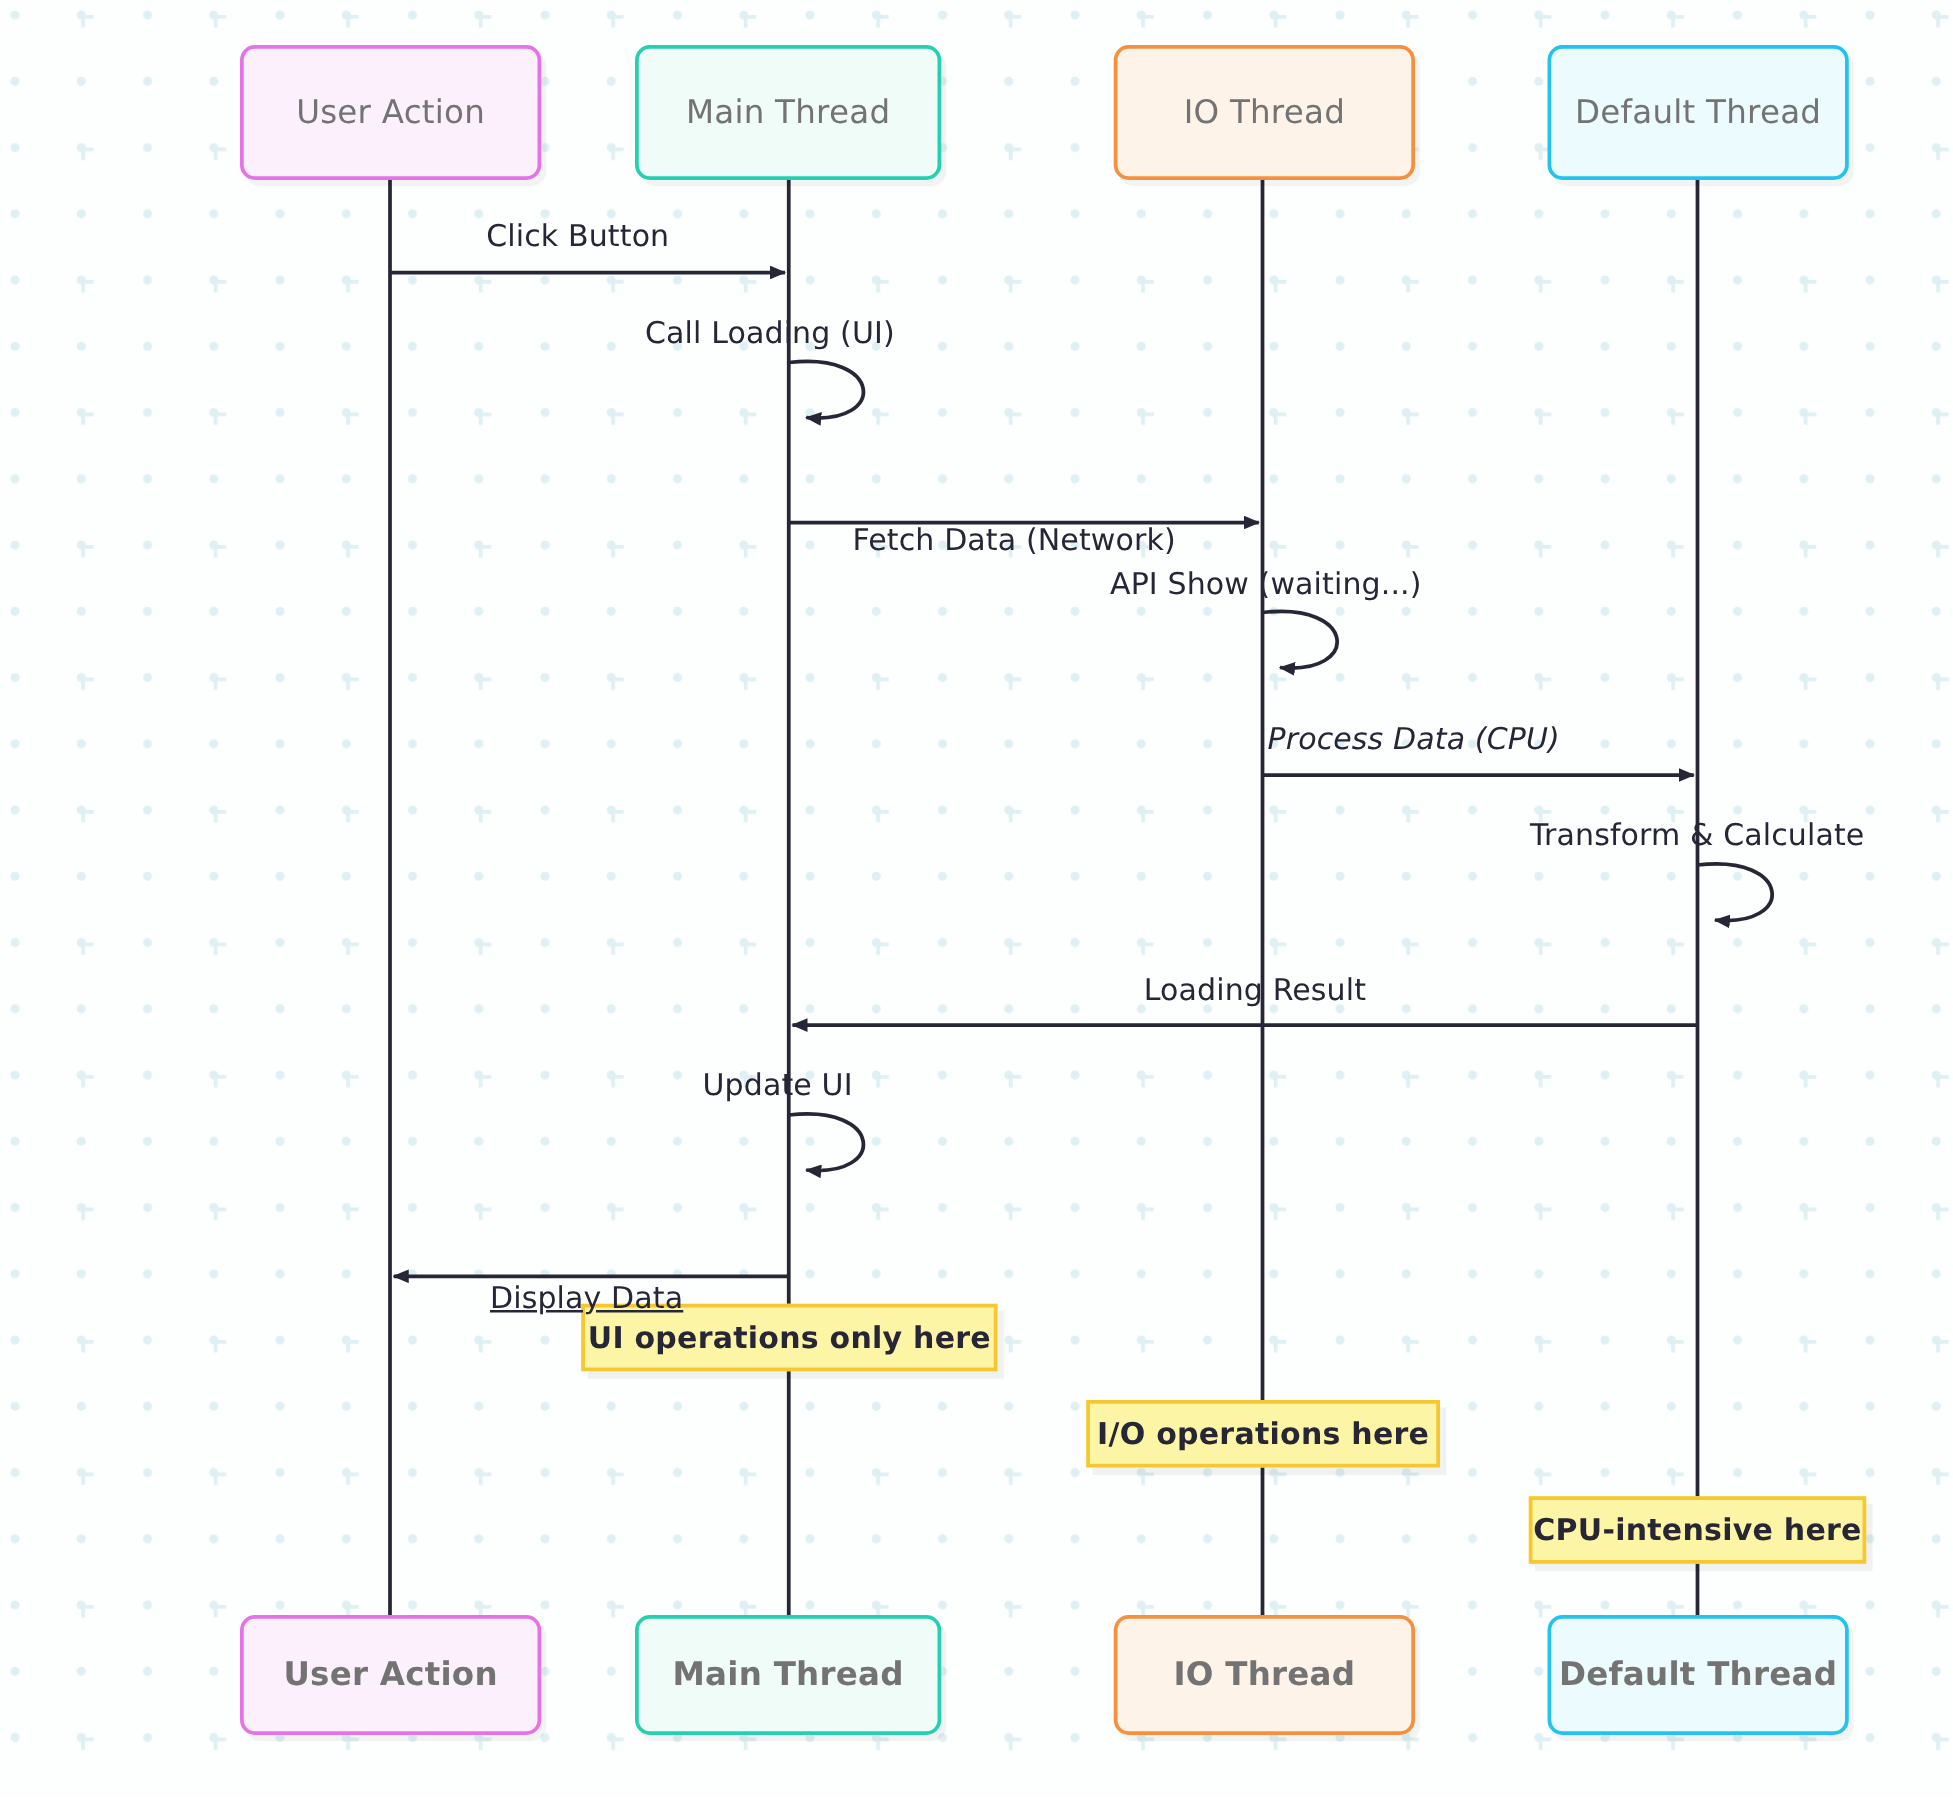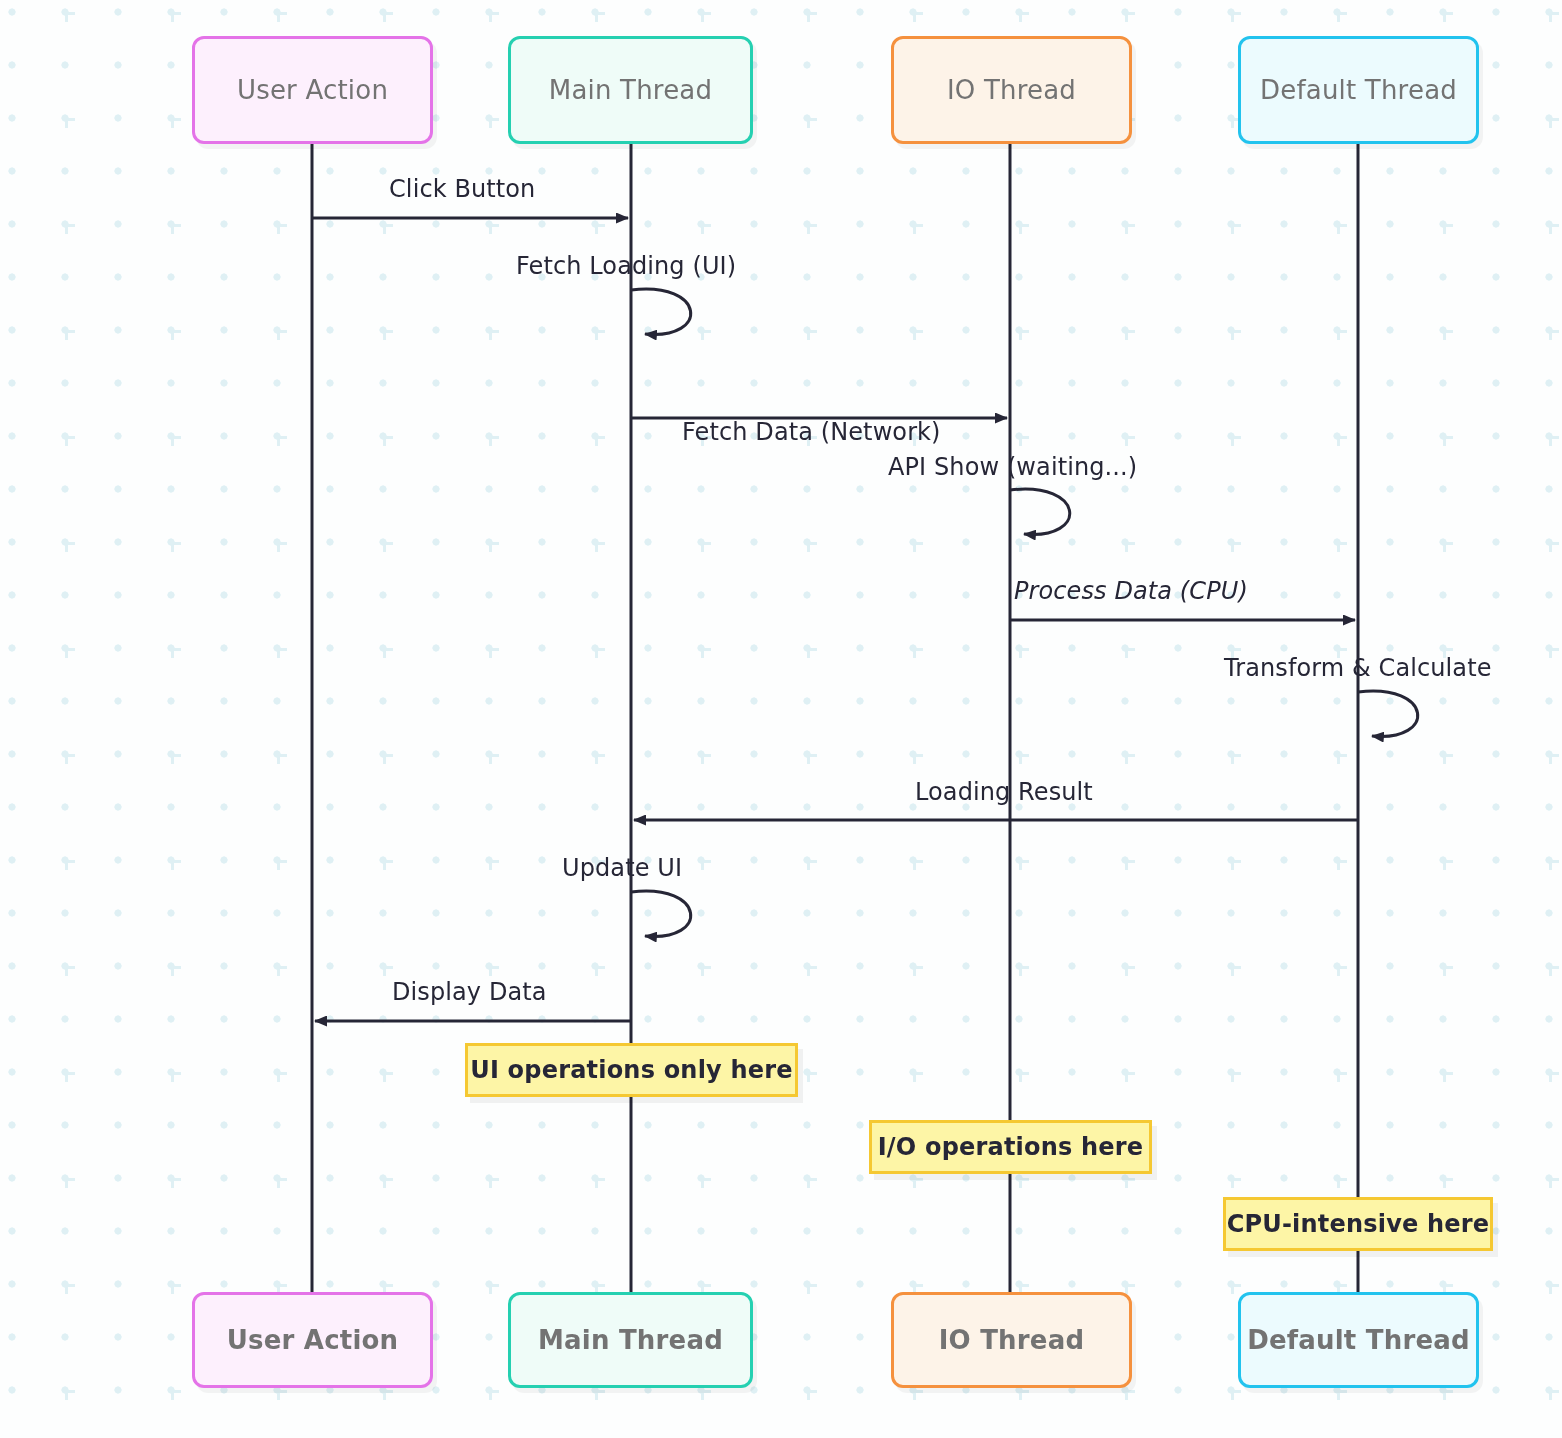--- a/index.html
+++ b/index.html
@@ -152,28 +152,28 @@
       <div class="participant bottom" style="left: 508px; top: 1292px; width: 245px; height: 96px; border-color: rgb(37, 208, 177); background: rgb(239, 252, 248);">
         <span class="plabel">Main Thread</span>
       </div>
       <div class="participant bottom" style="left: 891px; top: 1292px; width: 241px; height: 96px; border-color: rgb(245, 145, 62); background: rgb(253, 243, 232);">
         <span class="plabel">IO Thread</span>
       </div>
       <div class="participant bottom" style="left: 1238px; top: 1292px; width: 241px; height: 96px; border-color: rgb(34, 195, 238); background: rgb(236, 251, 254);">
         <span class="plabel">Default Thread</span>
       </div>
       <div class="msg-label" style="left: 389px; top: 175px;">Click Button</div>
-      <div class="msg-label" style="left: 516px; top: 252px;">Fetch Loading (UI)</div>
+      <div class="msg-label" style="left: 516px; top: 252px;">Call Loading (UI)</div>
       <div class="msg-label" style="left: 682px; top: 377px; margin-top: 41px;">Fetch Data (Network)</div>
       <div class="msg-label" style="left: 888px; top: 453px;">API Show (waiting...)</div>
       <div class="msg-label" style="left: 1014px; top: 577px; font-style: italic;">Process Data (CPU)</div>
       <div class="msg-label" style="left: 1224px; top: 654px;">Transform &amp; Calculate</div>
       <div class="msg-label" style="left: 915px; top: 778px;">Loading Result</div>
       <div class="msg-label" style="left: 562px; top: 854px;">Update UI</div>
-      <div class="msg-label" style="left: 392px; top: 978px;">Display Data</div>
+      <div class="msg-label" style="left: 392px; top: 1024px; text-decoration: underline;">Display Data</div>
       <div class="note" style="left: 465px; top: 1043px; width: 333px; height: 54px;">
         <span class="ntext">UI operations only here</span>
       </div>
       <div class="note" style="left: 869px; top: 1120px; width: 283px; height: 54px;">
         <span class="ntext">I/O operations here</span>
       </div>
       <div class="note" style="left: 1223px; top: 1197px; width: 270px; height: 54px; text-align: right;">
         <span class="ntext">CPU-intensive here</span>
       </div>
     </div>

